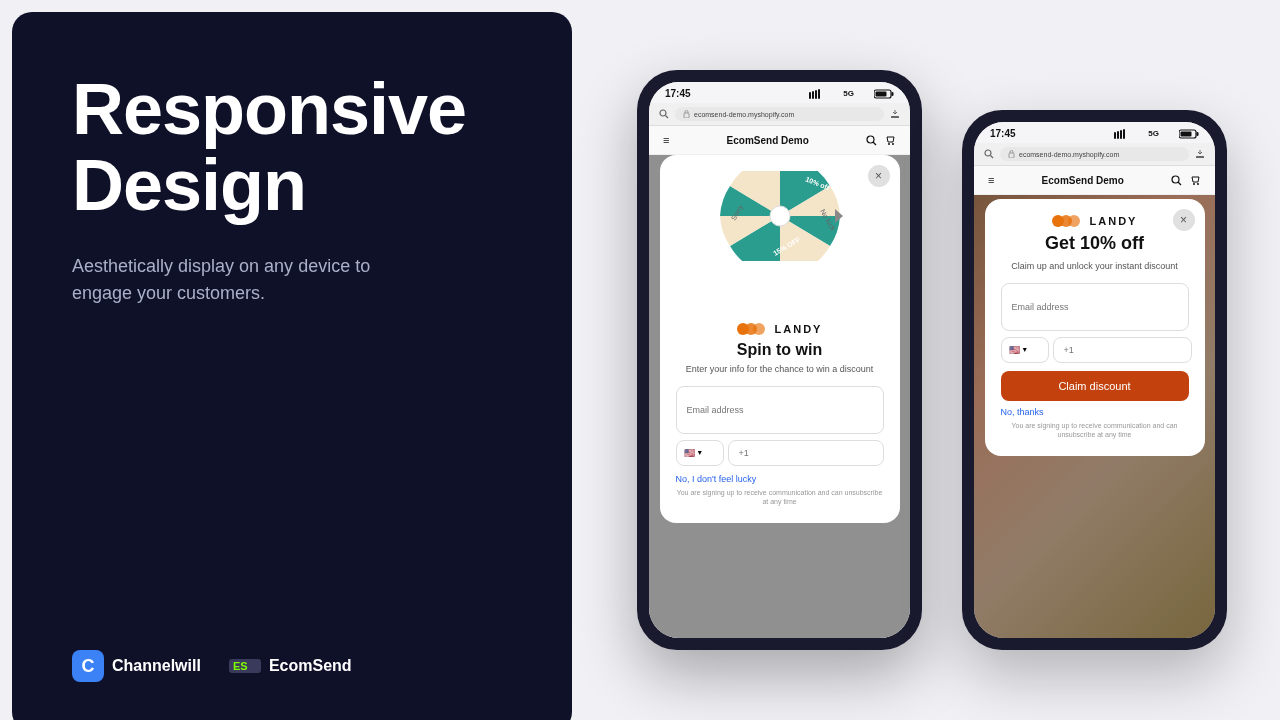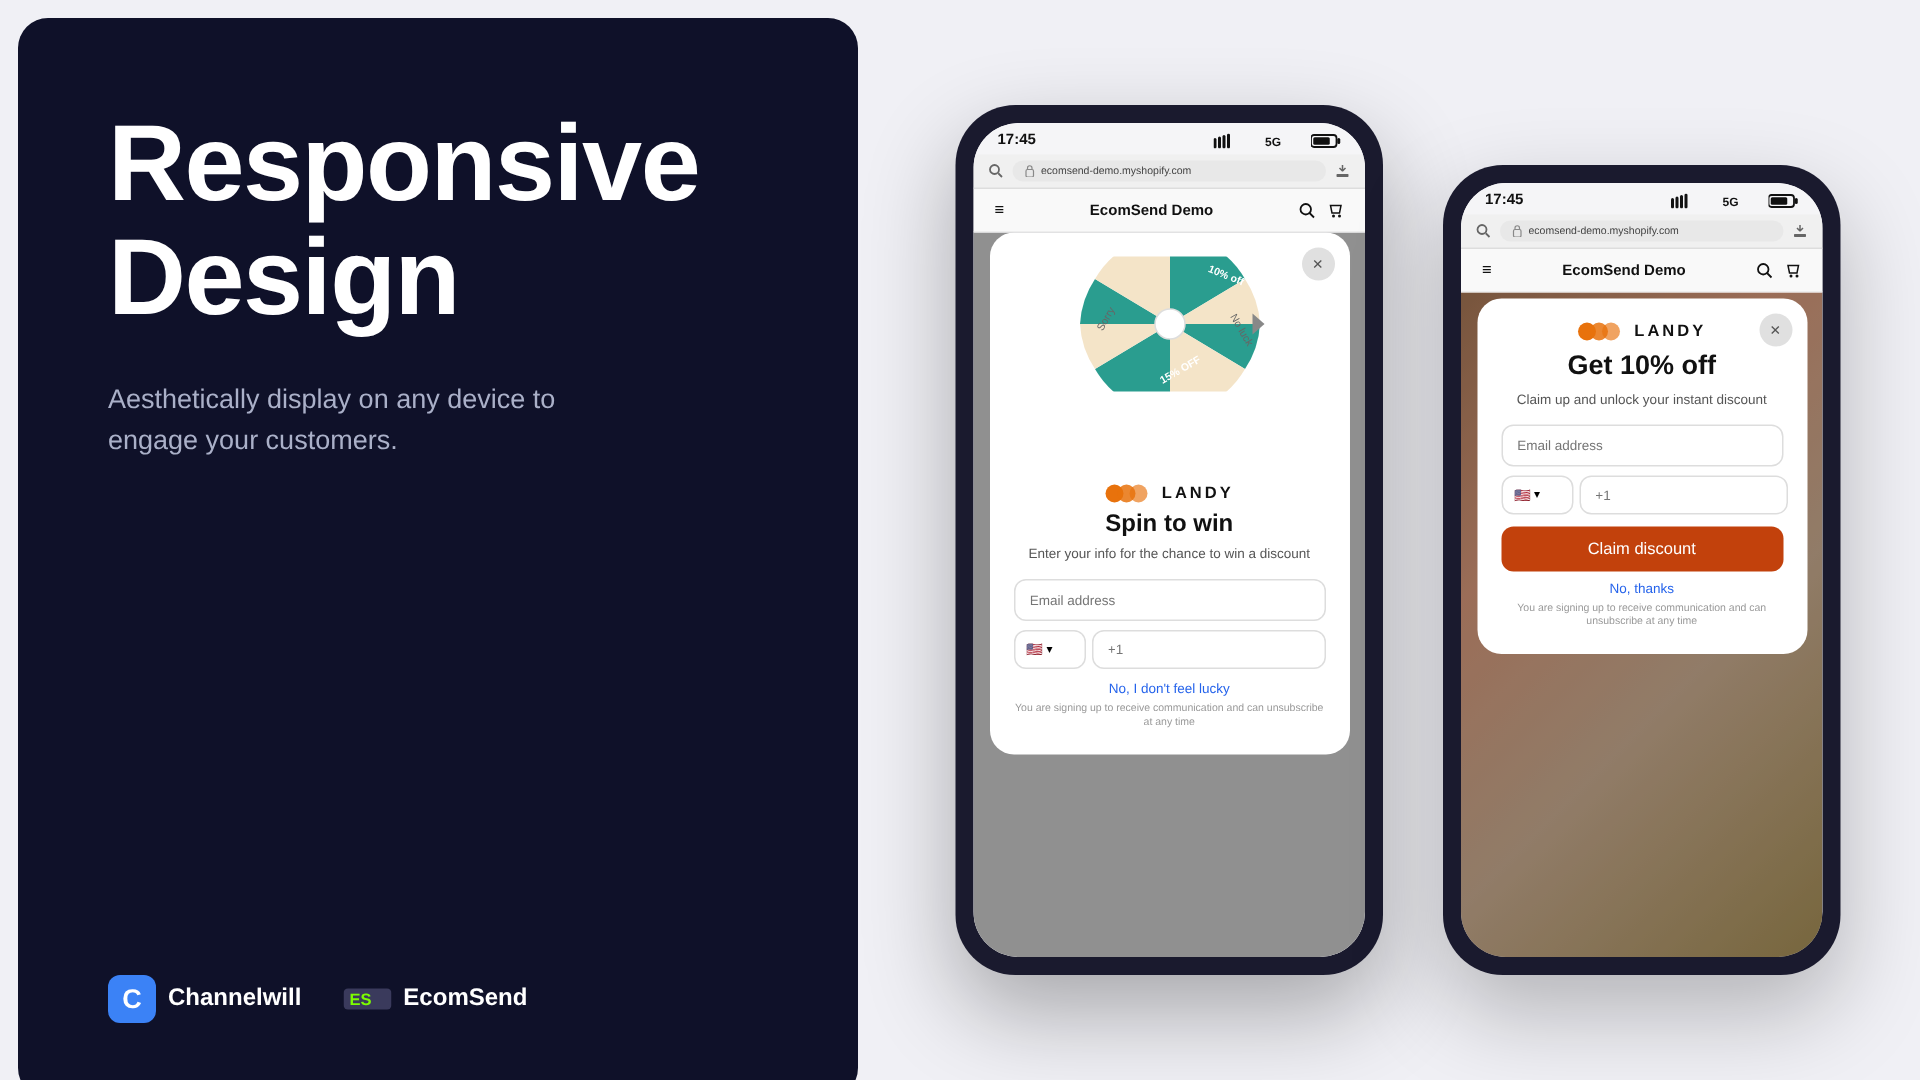--- a/index.html
+++ b/index.html
@@ -114,21 +114,21 @@
       overflow: hidden;
       display: flex;
       flex-direction: column;
     }
 
     .phone-status-bar {
       background: #f5f5f7;
       padding: 6px 16px 4px;
       display: flex;
       justify-content: space-between;
-      align-items: flex-end;
+      align-items: center;
       font-size: 10px;
       font-weight: 600;
       color: #111;
     }
 
     .status-icons {
       display: flex;
       gap: 20px;
       align-items: center;
     }
@@ -236,21 +236,21 @@
       text-align: center;
       color: #555;
       margin-bottom: 10px;
       line-height: 1.4;
     }
 
     .modal-input {
       width: 100%;
       border: 1px solid #ddd;
       border-radius: 8px;
-      padding: 8px 10px;
+      padding: 18px 10px;
       font-size: 9px;
       color: #999;
       margin-bottom: 6px;
       outline: none;
     }
 
     .phone-input-row {
       display: flex;
       gap: 4px;
       margin-bottom: 8px;
@@ -283,21 +283,21 @@
       border: none;
       border-radius: 8px;
       padding: 9px;
       font-size: 11px;
       font-weight: 400;
       cursor: pointer;
       margin-bottom: 6px;
     }
 
     .secondary-link {
-      text-align: center;
+      text-align: left;
       font-size: 9px;
       color: #2563eb;
       margin-bottom: 4px;
     }
 
     .legal-text {
       text-align: center;
       font-size: 7px;
       color: #999;
       line-height: 1.4;

